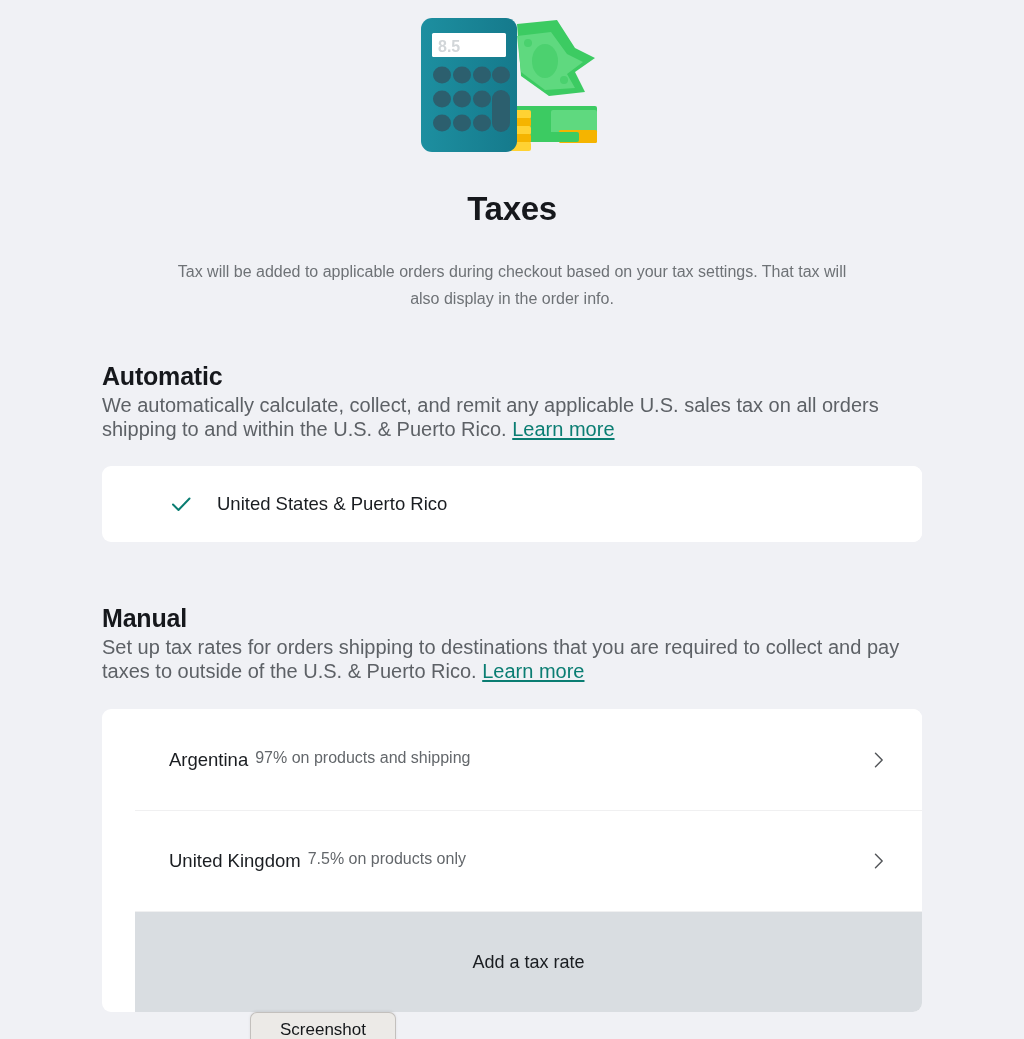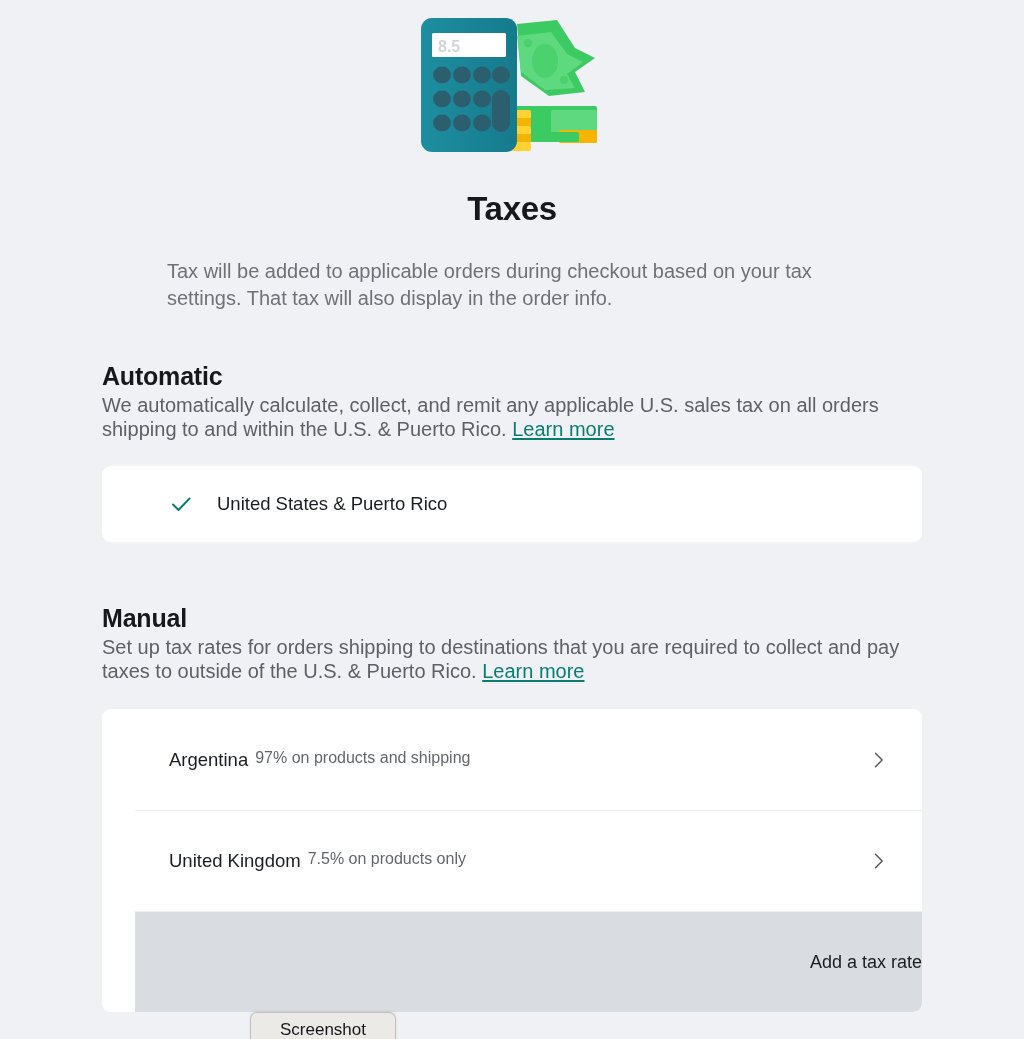--- a/index.html
+++ b/index.html
@@ -41,21 +41,22 @@
   .title {
     text-align: center;
     font-size: 33px;
     font-weight: 700;
     letter-spacing: -0.3px;
     color: #16181c;
     margin-top: 30px;
   }
 
   .subtitle {
-    font-size: 20px;
+    text-align: center;
+    font-size: 16px;
     line-height: 27px;
     color: #6e7276;
     margin: 30px auto 0;
     max-width: 690px;
     font-weight: 400;
   }
 
   
   .content {
     width: 820px;
@@ -150,21 +151,21 @@
     width: 20px;
     height: 20px;
     flex: 0 0 auto;
     opacity: .82;
   }
 
   
   .row-add {
     height: 101px;
     background: #d9dde1;
-    justify-content: flex-end;
+    justify-content: center;
     font-size: 18px;
     color: #1a1d21;
     border-top: 1px solid #f0f0f1;
   }
 
   
   .screenshot-chip {
     position: absolute;
     left: 250px;
     top: 1004px;

